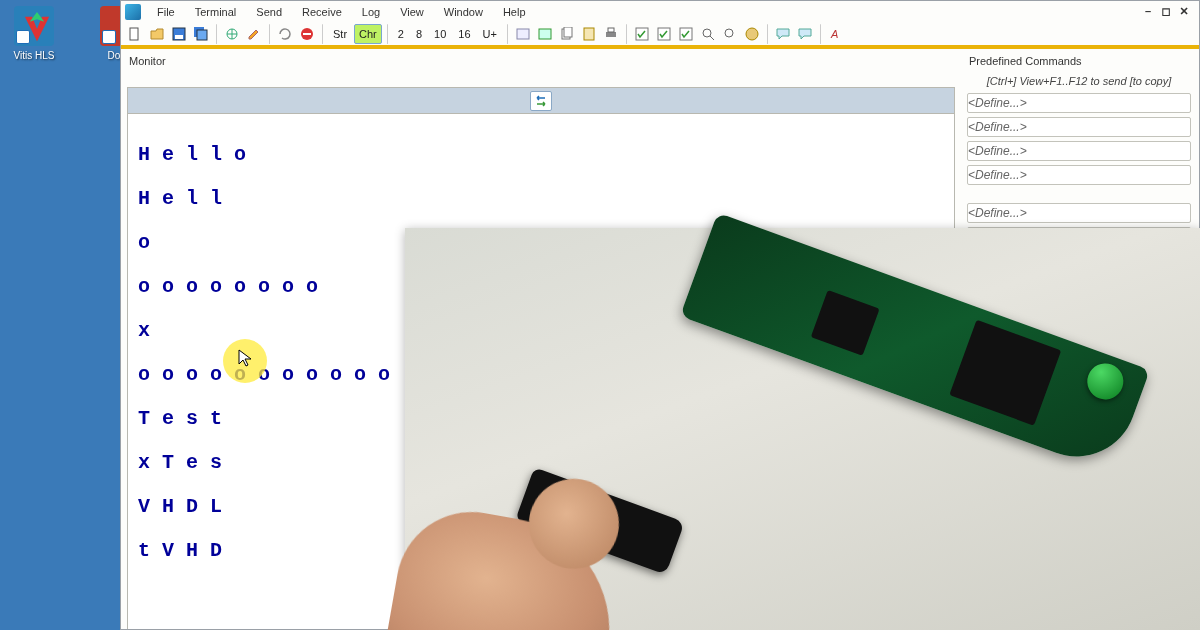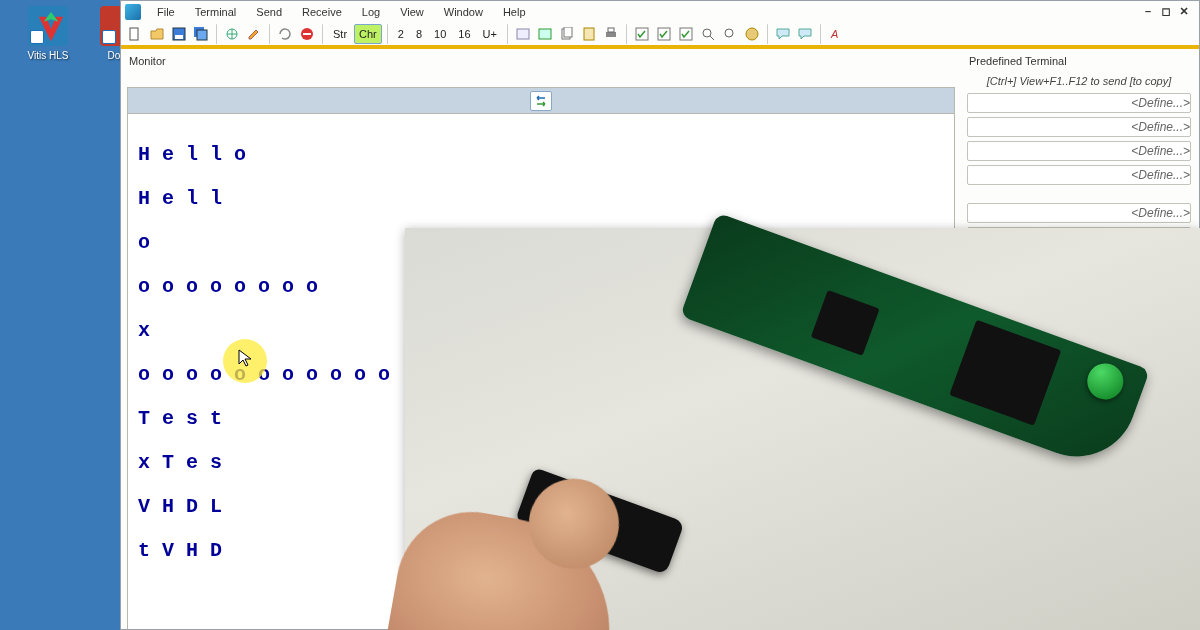--- a/index.html
+++ b/index.html
@@ -99,21 +99,21 @@
   }
   .cursor-arrow {
     position:absolute; top:235px; left:110px; width:14px; height:18px;
   }
   .predef-hint {
     font-style:italic; font-size:11px; color:#444; text-align:center; margin:4px 0 6px;
   }
   .predef-list { display:flex; flex-direction:column; gap:4px; }
   .predef-btn {
     height:20px; border:1px solid #c3c3bb; background:#fff; border-radius:2px;
-    font-style:italic; color:#666; font-size:12px; text-align:right; line-height:18px;
+    font-style:italic; color:#666; font-size:12px; text-align:left; line-height:18px;
   }
   .predef-gap { height:10px; }
 
   .board-photo {
     position:absolute; left:405px; top:228px; width:795px; height:402px;
     background: linear-gradient(160deg,#d9dbd4 0%, #e6e5de 40%, #cfcfc6 100%);
     box-shadow: 0 2px 10px rgba(0,0,0,.3);
   }
   .pcb {
     position:absolute; left:280px; top:60px; width:460px; height:110px;
@@ -141,21 +141,21 @@
   .fingers::after{
     content:""; position:absolute; left:120px; top:-50px; width:90px; height:90px;
     background: radial-gradient(ellipse at 40% 40%, #e2b38f, #b8825f);
     border-radius:45px;
   }
 </style>
 </head>
 <body>
 
 <div class="desktop">
-  <div class="desktop-icon" style="left:18px; top:6px;">
+  <div class="desktop-icon" style="left:4px; top:6px;">
     <div class="ico blue">
       <svg viewBox="0 0 28 28">
           <path d="M4 4 L14 24 L24 4 L18 4 L14 14 L10 4 Z" fill="#d33"></path>
           <path d="M14 0 L20 8 L14 6 L8 8 Z" fill="#2ecc71"></path>
         </svg>
     </div>
     <div>Vitis HLS</div>
   </div>
   <div class="desktop-icon" style="left:90px; top:6px;">
     <div class="ico"></div>
@@ -341,21 +341,21 @@
           <div class="cursor-highlight"></div>
           <svg class="cursor-arrow" viewBox="0 0 14 18">
               <path d="M1 1l0 14 4-4 3 6 2-1-3-6 6 0z" fill="#fff" stroke="#000" stroke-width="1"></path>
             </svg>
         </div>
       </div>
 
     </div>
 
     <div class="predef-col">
-      <div class="panel-header">Predefined Terminal</div>
+      <div class="panel-header">Predefined Commands</div>
       <div class="predef-hint">[Ctrl+] View+F1..F12 to send [to copy]</div>
       <div class="predef-list">
         <div class="predef-btn">&lt;Define...&gt;</div>
         <div class="predef-btn">&lt;Define...&gt;</div>
         <div class="predef-btn">&lt;Define...&gt;</div>
         <div class="predef-btn">&lt;Define...&gt;</div>
         <div class="predef-gap"></div>
         <div class="predef-btn">&lt;Define...&gt;</div>
         <div class="predef-btn">&lt;Define...&gt;</div>
       </div>

